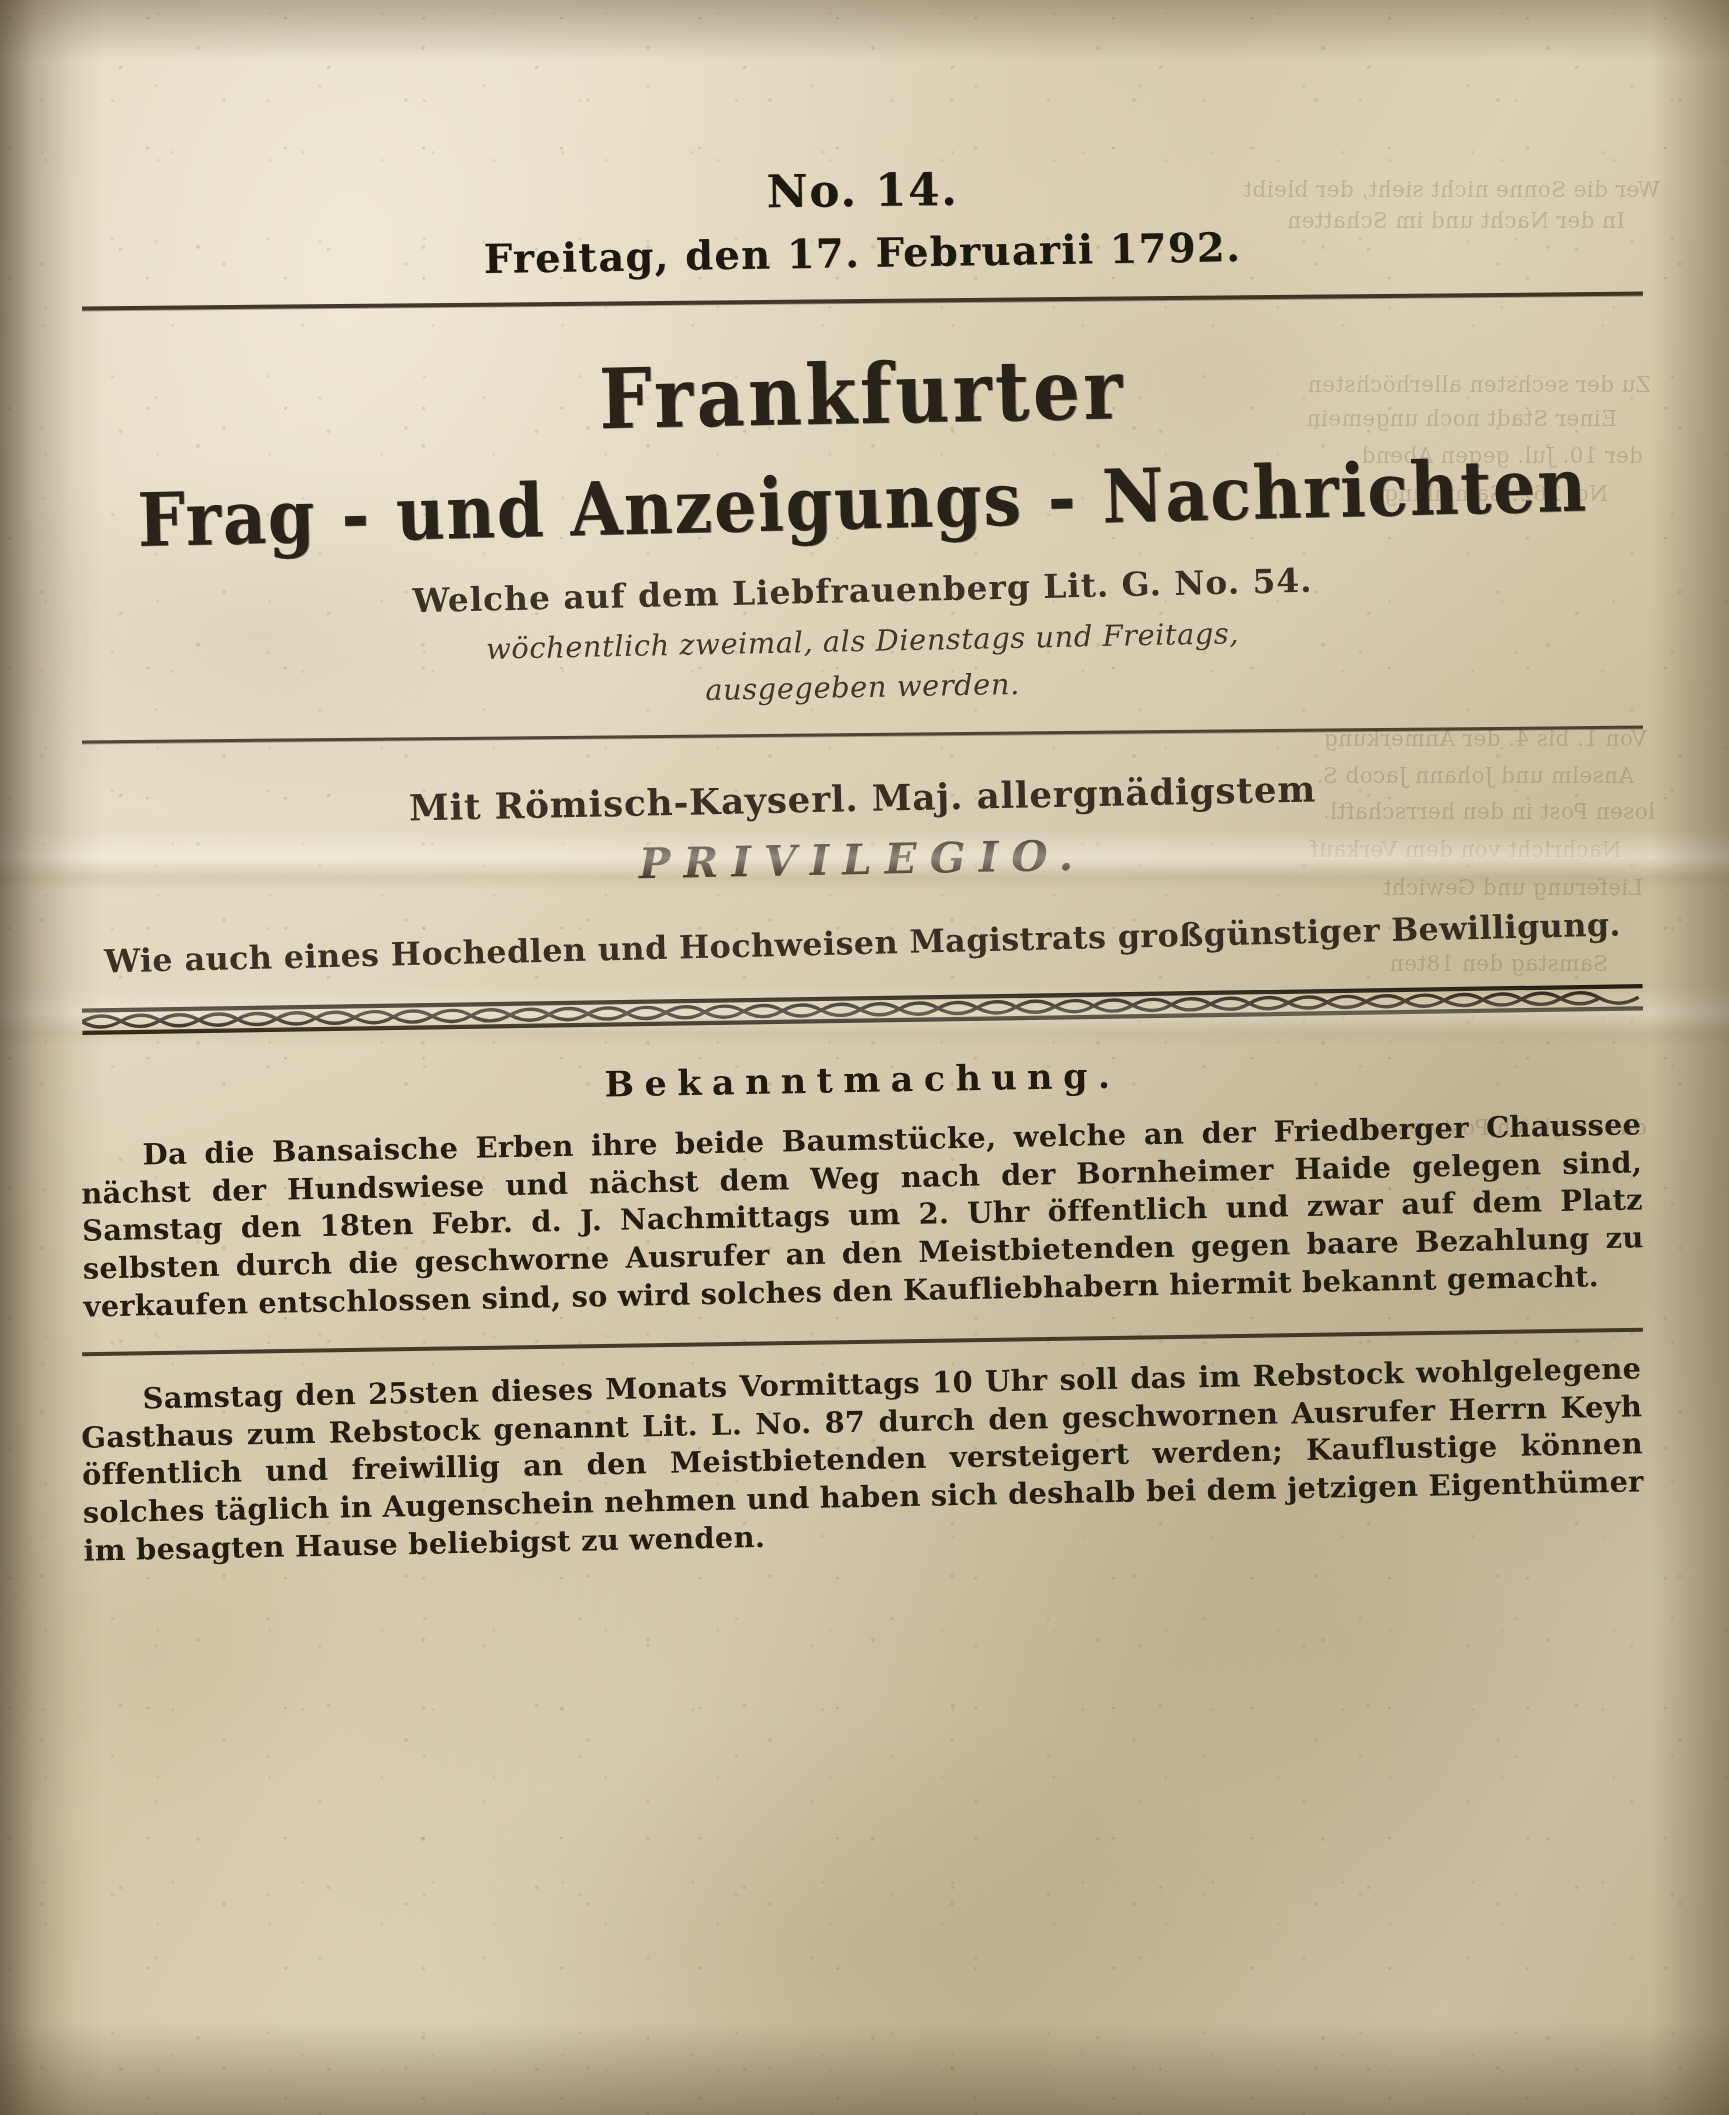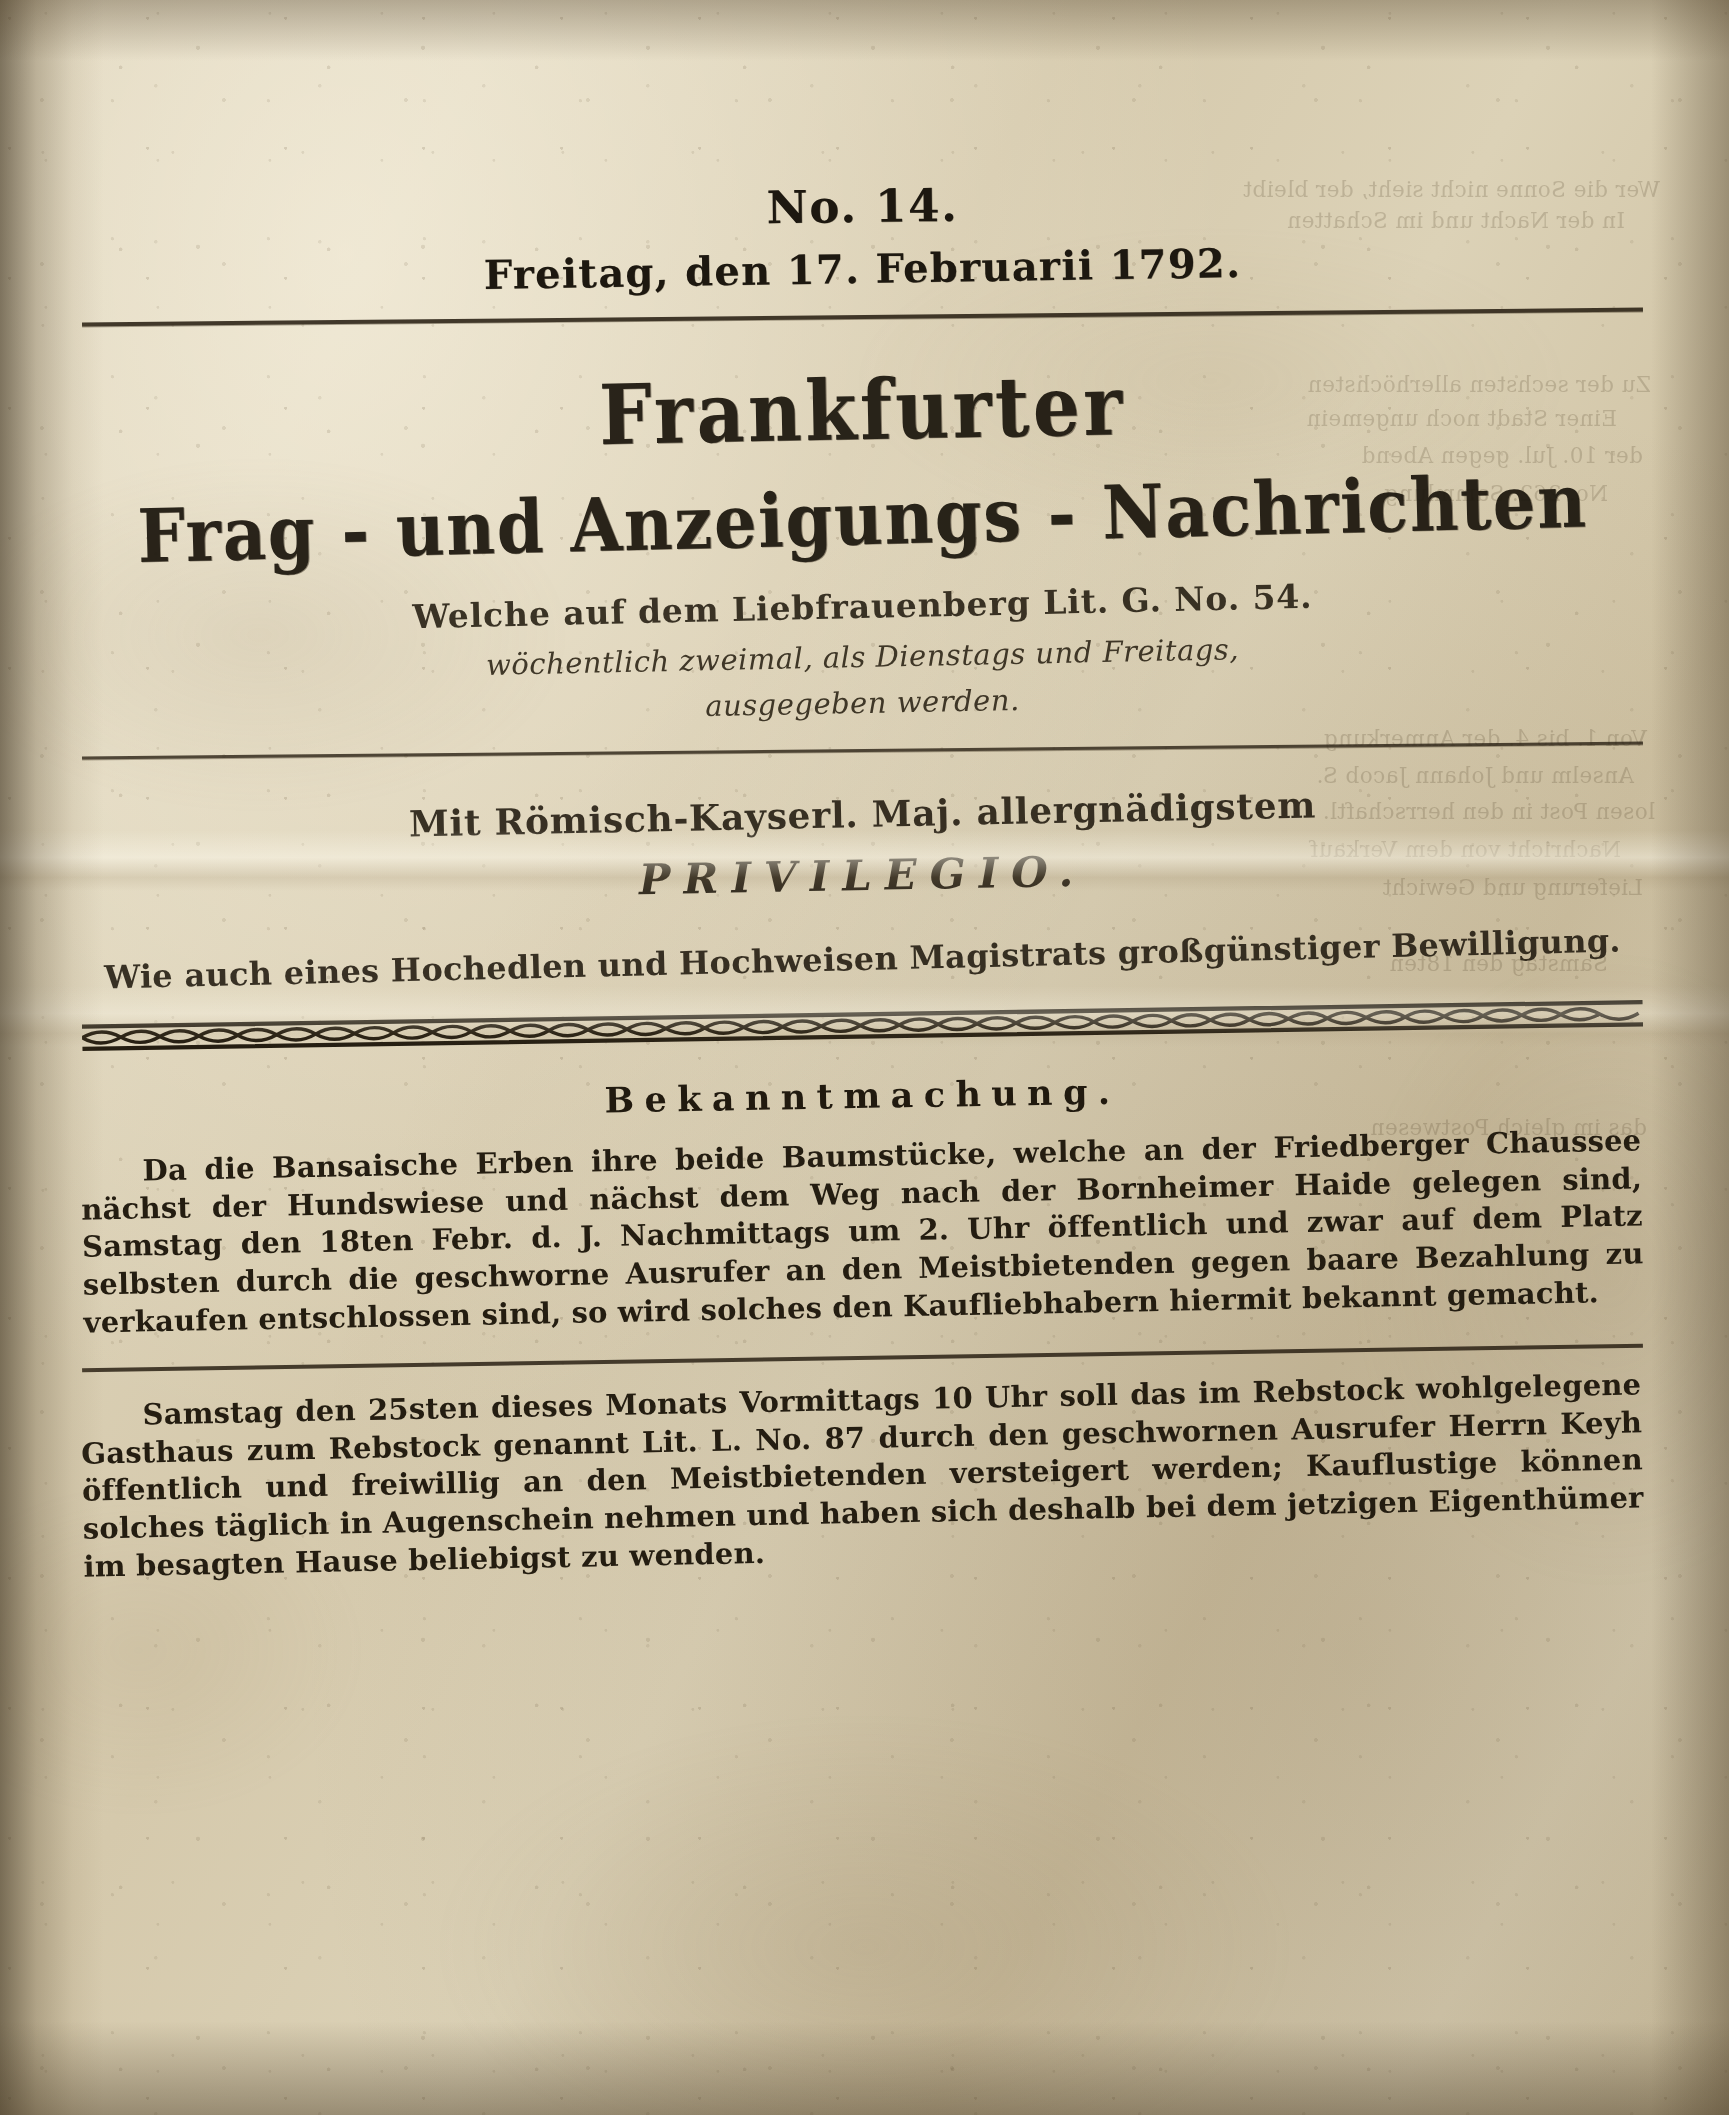--- a/index.html
+++ b/index.html
@@ -106,21 +106,21 @@
   
   .ink {
     position: absolute;
     inset: 0;
     color: #231c10;
   }
   .content {
     position: absolute;
     left: 82px;
     right: 86px;
-    top: 180px;
+    top: 164px;
   }
 
   .center { text-align: center; }
 
   .issue-no {
     font-family: "DejaVu Serif", serif;
     font-weight: 700;
     font-size: 45px;
     letter-spacing: 1.7px;
     color: #1d1810;

